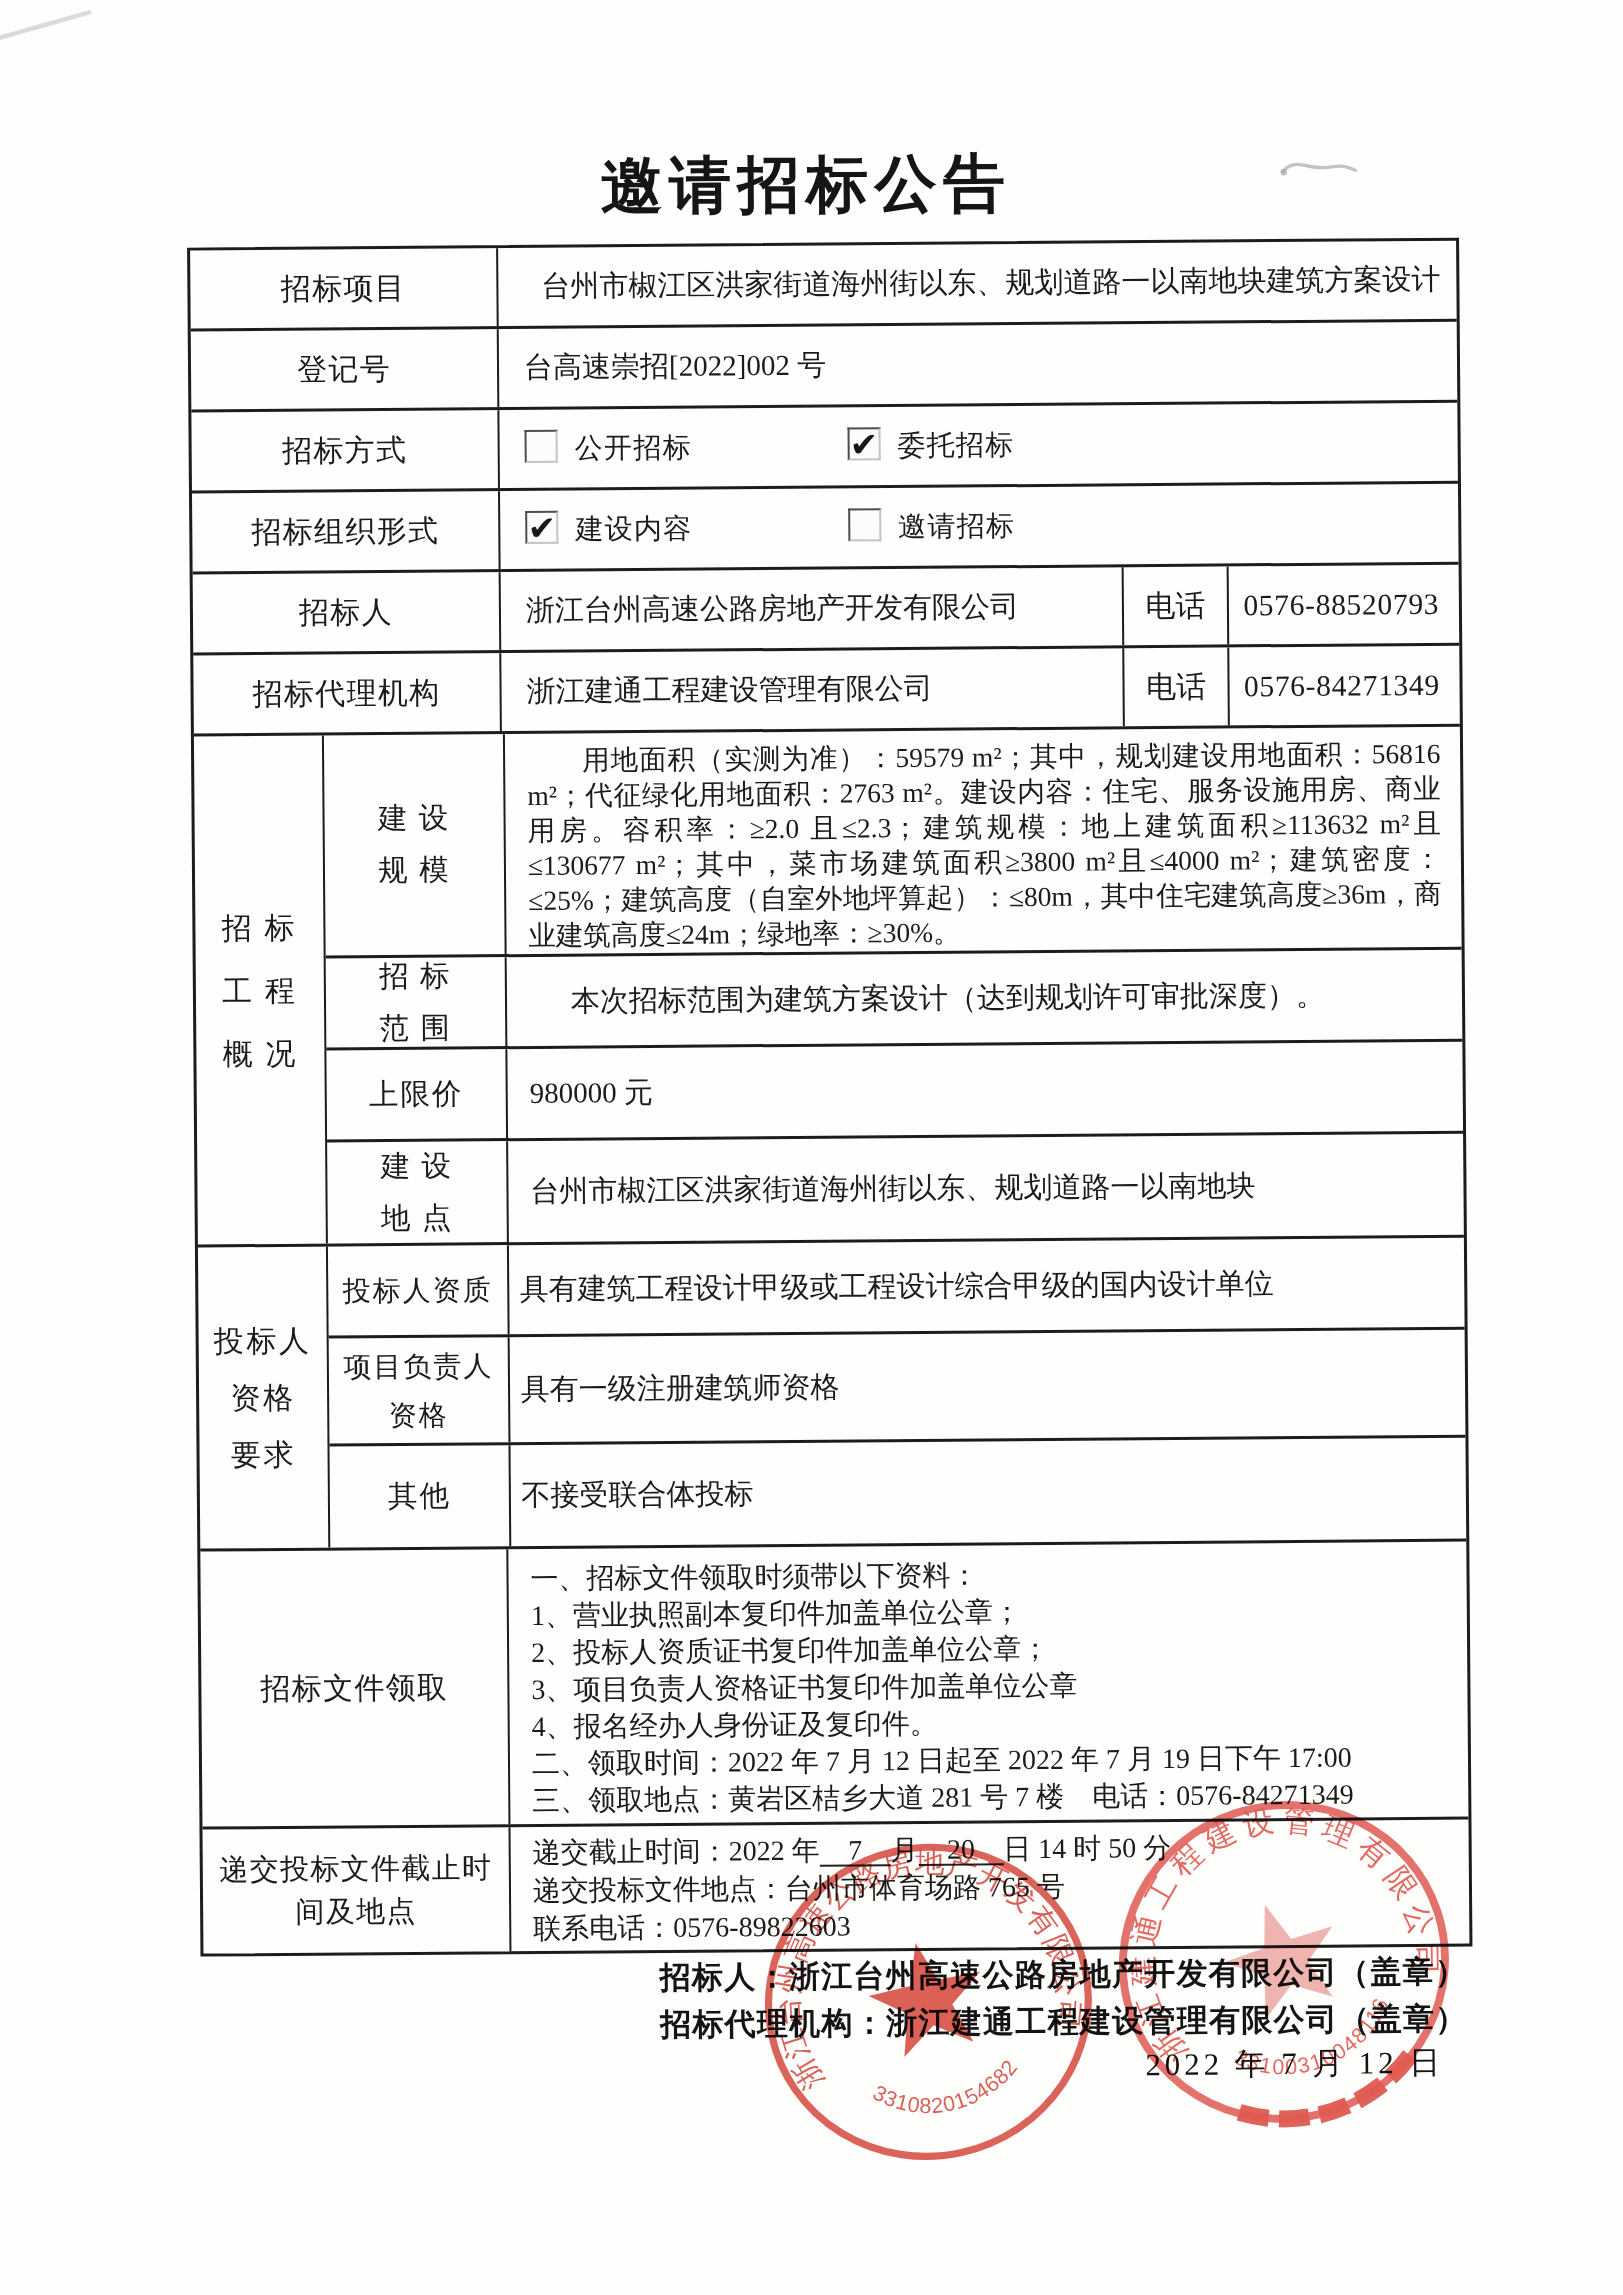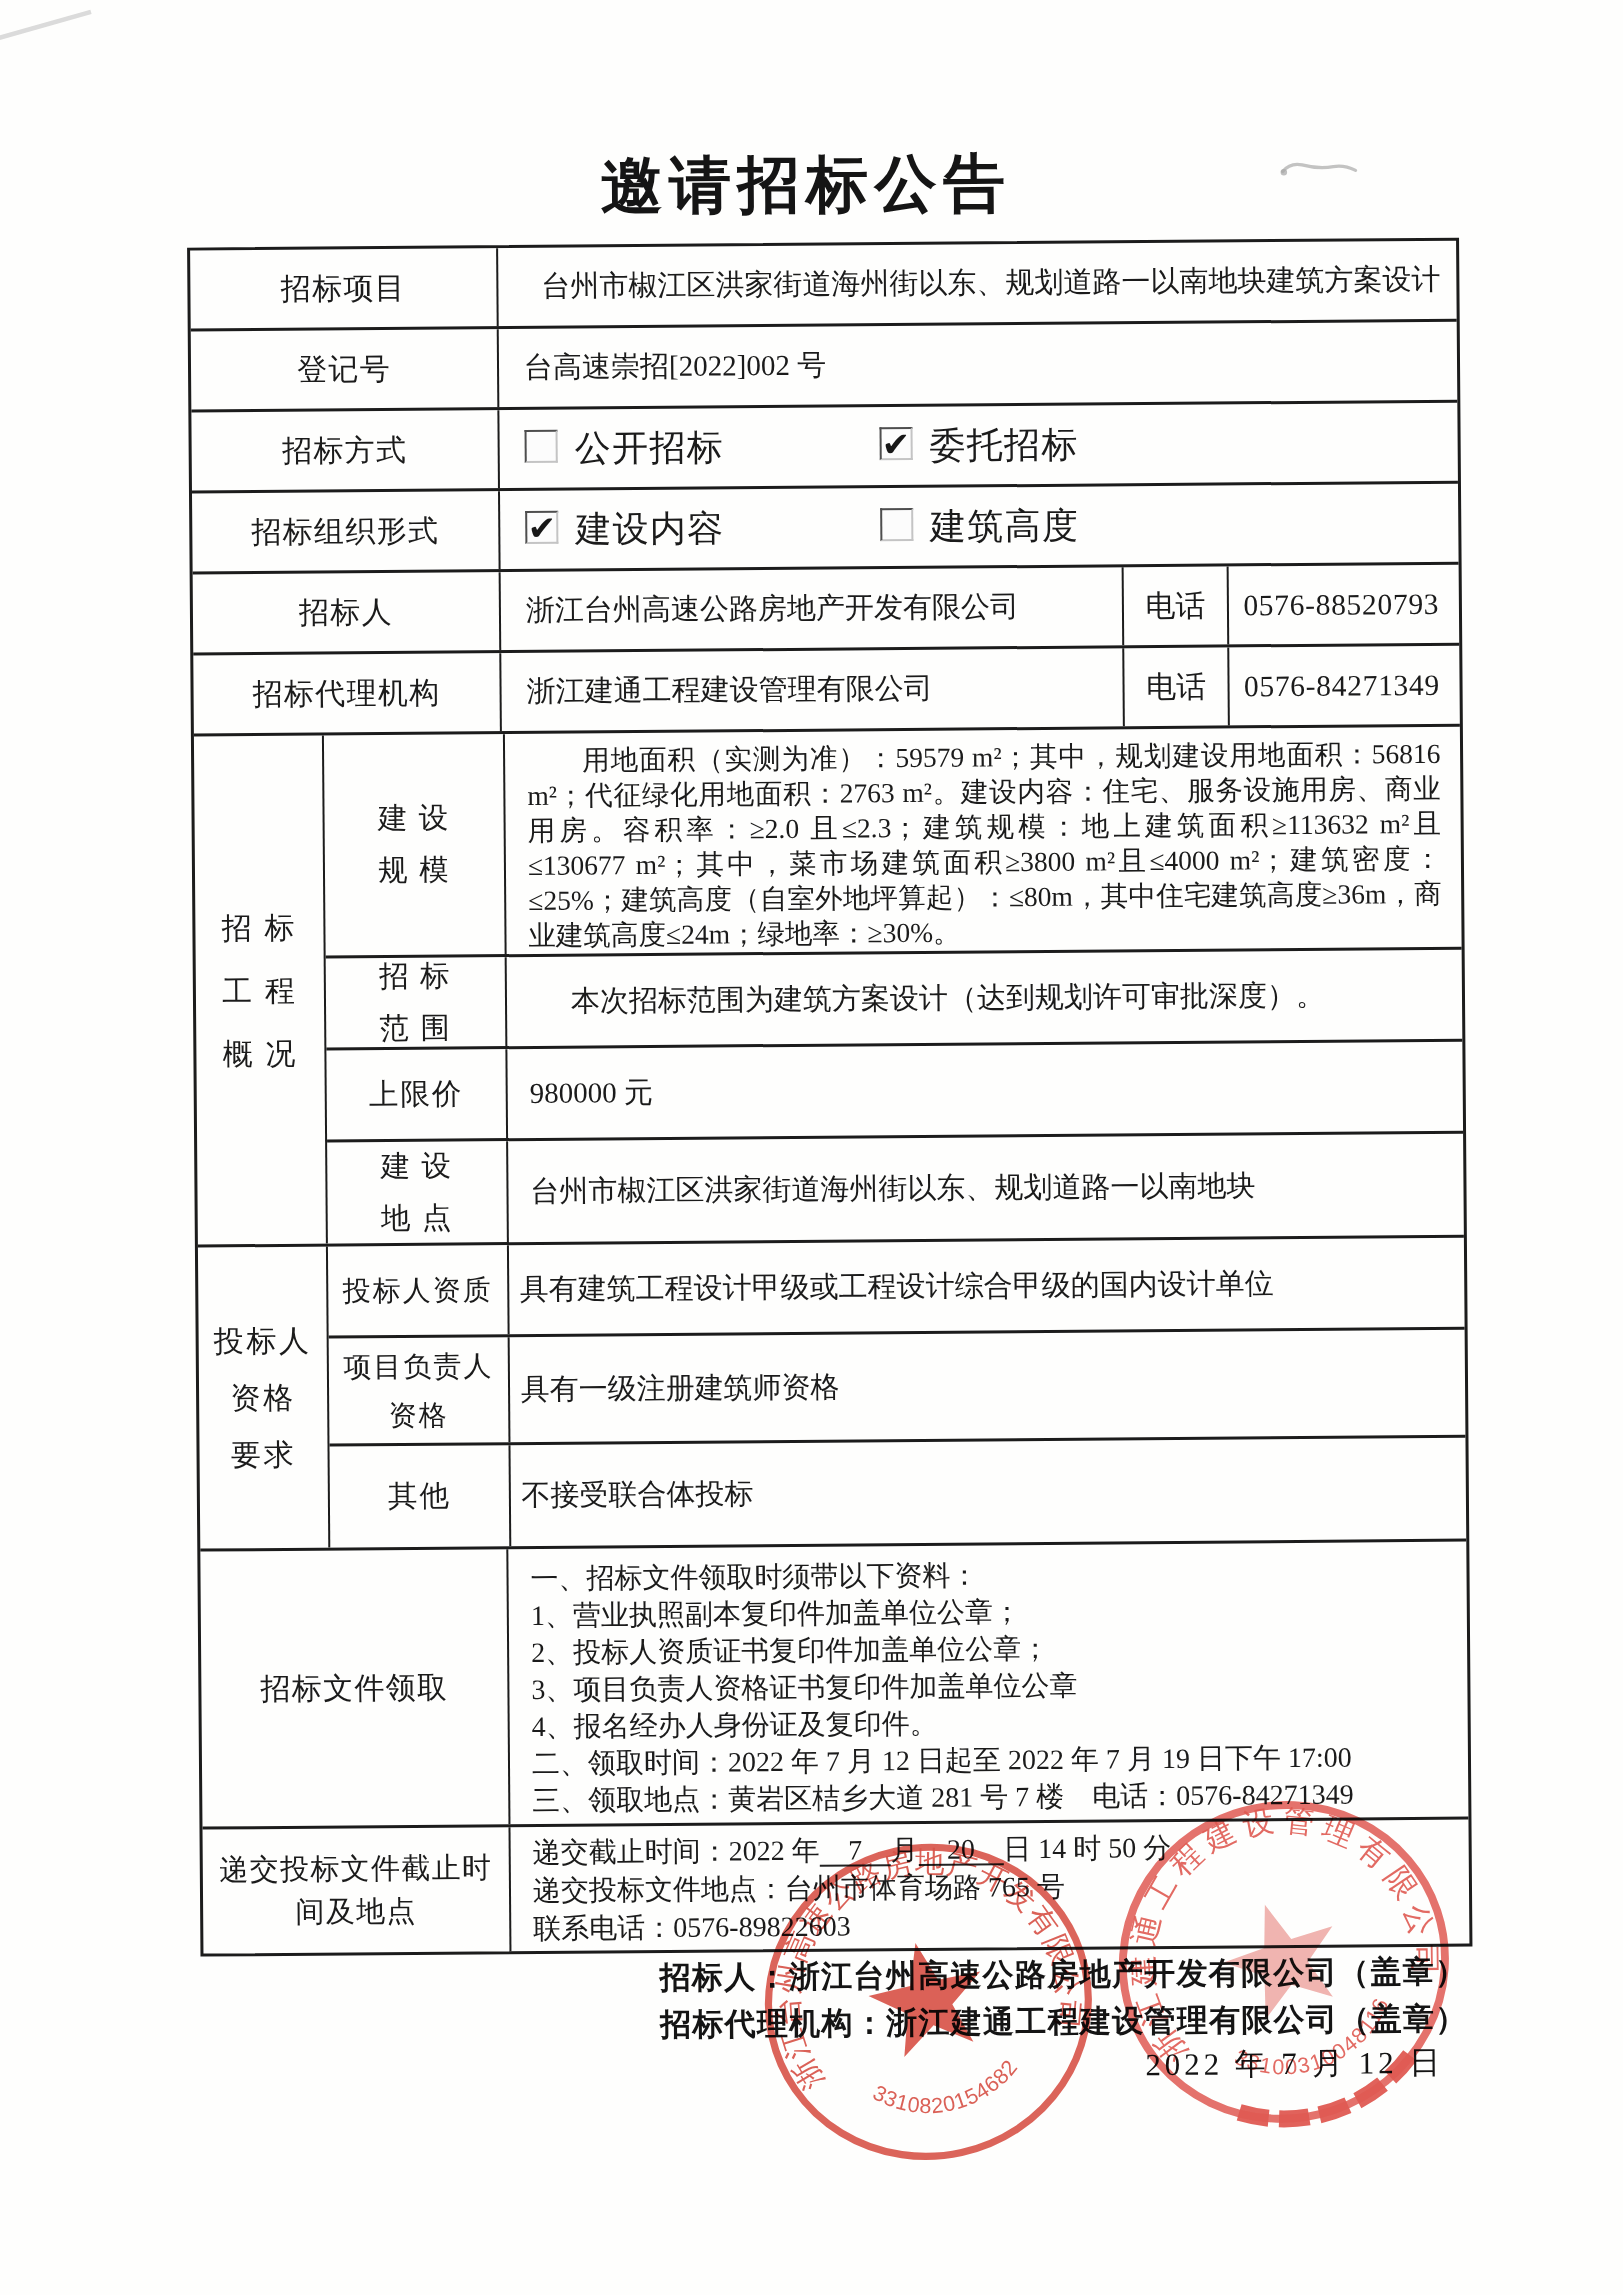--- a/index.html
+++ b/index.html
@@ -64,21 +64,21 @@
   .cb {
     width:29px; height:29px; flex:none; background:#fcfcfc;
     border:2.6px solid; border-color:#4e4e4e #c4c4c4 #c4c4c4 #4e4e4e;
     display:inline-flex; align-items:center; justify-content:center;
     margin-right:7.9px; position:relative; top:-2.6px;
   }
   .cb .mk {
     font-family:"DejaVu Sans",sans-serif; font-size:34px; font-weight:bold;
     color:#171717; line-height:1; margin-top:1.3px;
   }
-  .cb-label { font-size:36px; letter-spacing:1.3px; }
+  .cb-label { font-size:28px; letter-spacing:1.3px; }
   .gap { width:137px; flex:none; }
 
   .lines { display:block; padding:10.5px 13px 6.5px 22px; }
   .lines div { line-height:37px; font-size:28px; }
 
   .blank {
     display:inline-block; min-width:63px; text-align:center;
     border-bottom:2.6px solid #222; padding:0 3.9px; line-height:1.05;
   }
 
@@ -136,21 +136,21 @@
         <div class="cell lbl">招标组织形式</div>
         <div class="cell val cbgroup">
           <span class="cb">
               <span class="mk">✔</span>
             </span>
           <span class="cb-label">建设内容</span>
           <span class="gap"></span>
           <span class="cb">
               <span class="mk"></span>
             </span>
-          <span class="cb-label">建筑高度</span>
+          <span class="cb-label">邀请招标</span>
         </div>
       </div>
 
       <div class="row" style="height:81px">
         <div class="cell lbl">招标人</div>
         <div class="cell val">浙江台州高速公路房地产开发有限公司</div>
         <div class="cell phl">电话</div>
         <div class="cell phv">0576-88520793</div>
       </div>
 

